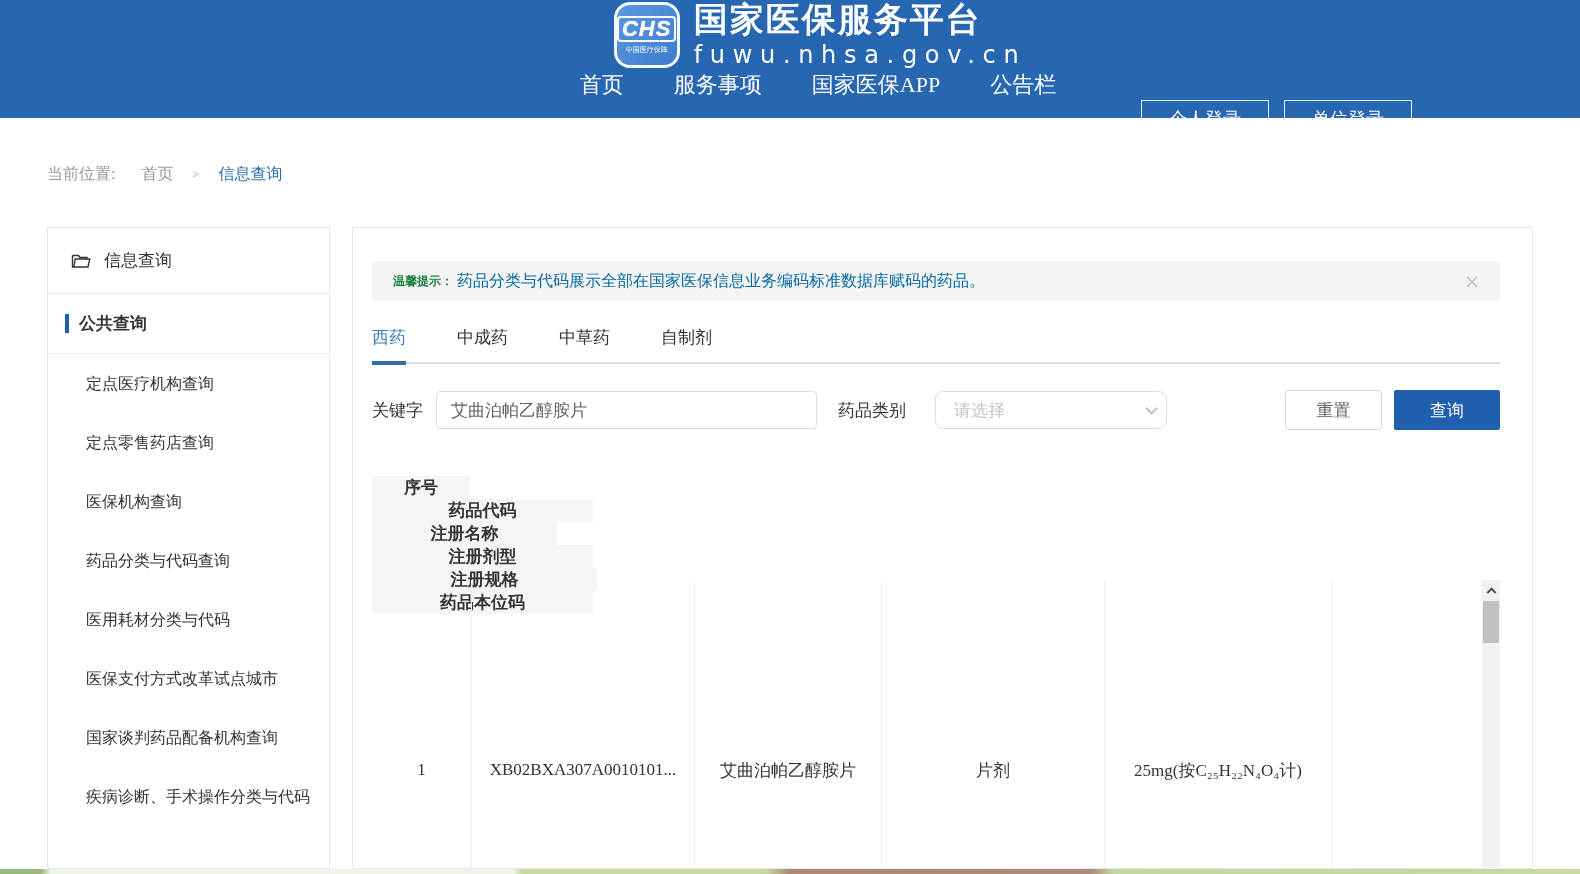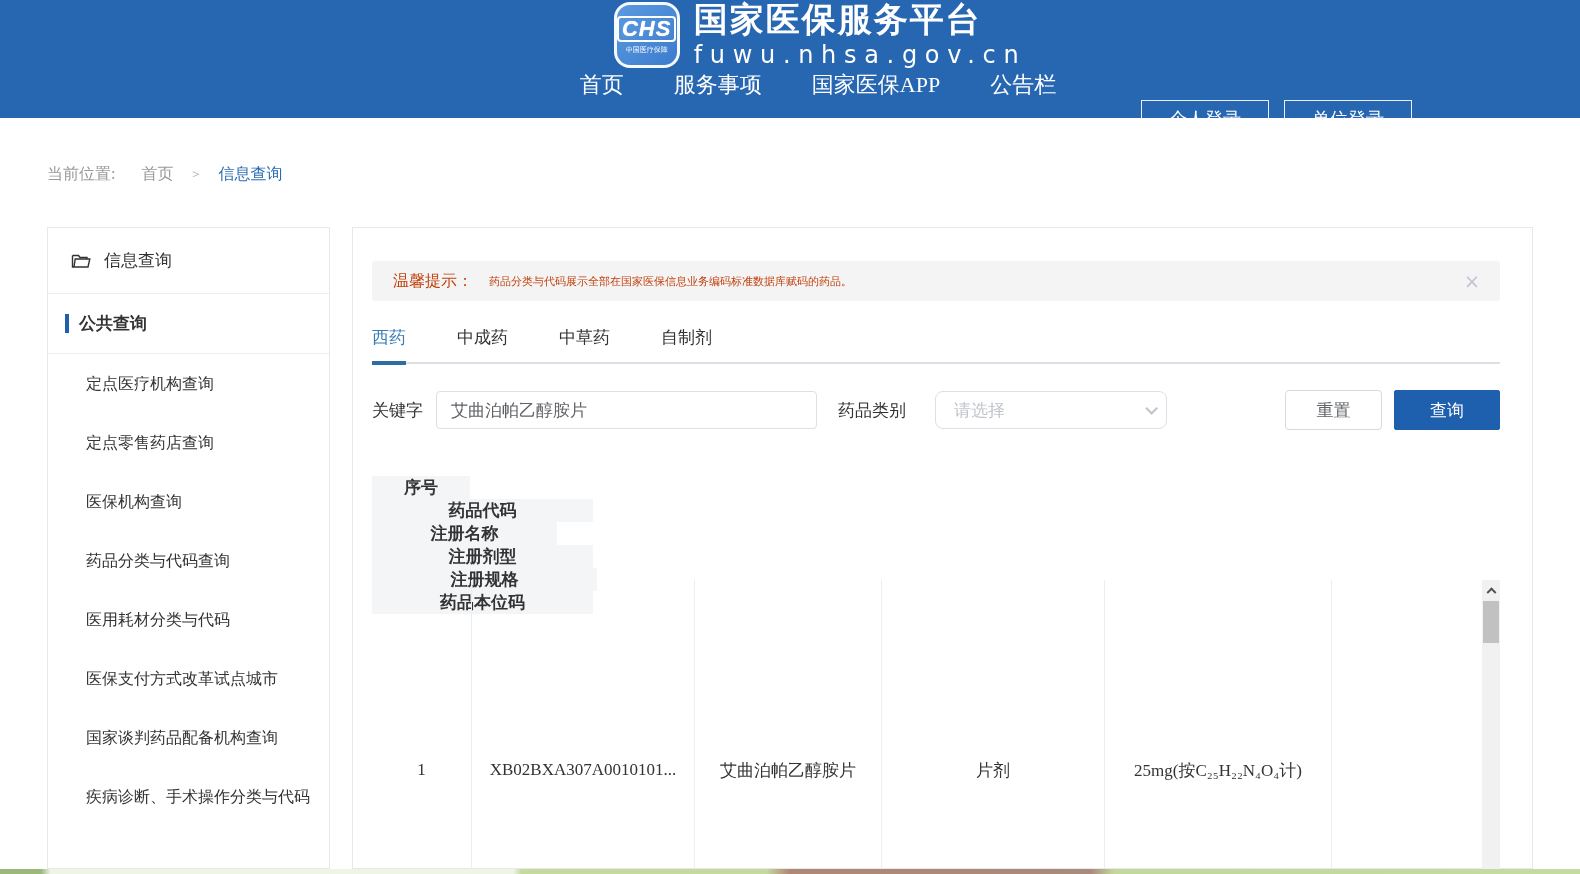--- a/index.html
+++ b/index.html
@@ -45,22 +45,22 @@
   .side-section { display:flex; align-items:center; padding:18px 10px 18px 17px; border-bottom:1px solid #eee;
     font-size:17px; font-weight:bold; color:#333; cursor:pointer; }
   .side-section .bar { width:4px; height:19px; background:#1e5fae; margin-right:10px; flex:none; }
   .side-item { padding:18px 18px 18px 38px; font-size:16px; color:#333; line-height:23px; cursor:pointer; }
 
   
   .main-card { flex:1; margin-left:22px; background:#fff; border:1px solid #e8e8e8; padding:0 32px 0 19px; min-width:0; }
 
   .notice-bar { margin-top:33px; height:40px; background:#f4f4f5; border-radius:3px; display:flex;
     align-items:center; padding:0 20px 0 21px; }
-  .notice-label { font-size:16px; font-weight:normal; color:#c2410c; white-space:nowrap; }
-  .notice-text { font-size:11px; color:#c2410c; margin-left:16px; white-space:nowrap; overflow:hidden; }
+  .notice-label { font-size:12px; font-weight:bold; color:#15803d; white-space:nowrap; }
+  .notice-text { font-size:16px; color:#0369a1; margin-left:4px; white-space:nowrap; overflow:hidden; }
   .notice-close { margin-left:auto; color:#c0c4cc; font-size:19px; line-height:19px; cursor:pointer;
     font-family:"DejaVu Sans",sans-serif; }
 
   .tabs-row { margin-top:25px; display:flex; border-bottom:2px solid #dcdfe6; }
   .tab { font-size:17px; color:#333; padding:0 0 13px 0; margin-right:51px; cursor:pointer; position:relative; }
   .tab.active { color:#3a7cb5; }
   .tab.active::after { content:""; position:absolute; left:0; right:0; bottom:-3px; height:4px; background:#2e6da4; }
 
   .search-row { margin-top:26px; display:flex; align-items:center; }
   .field-label { font-size:17px; color:#333; white-space:nowrap; }

